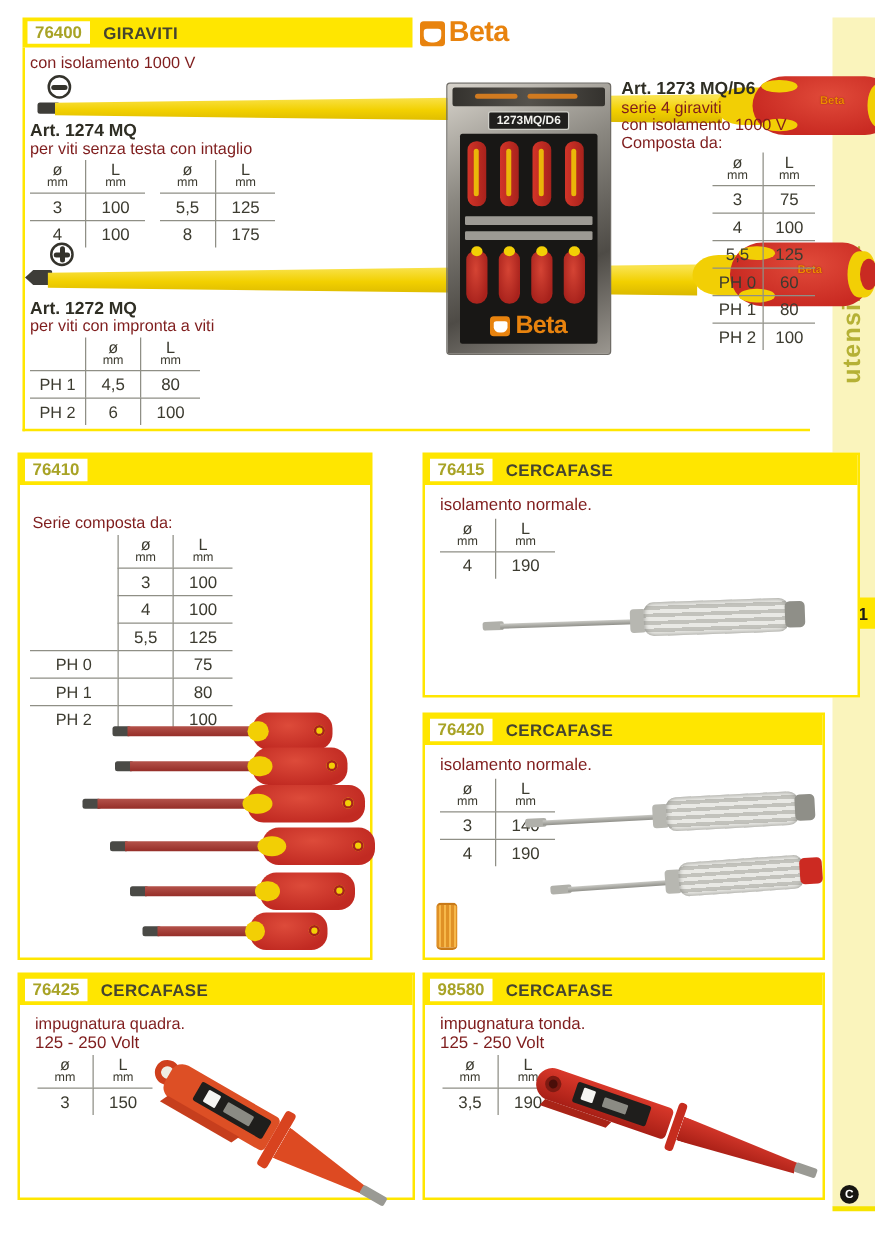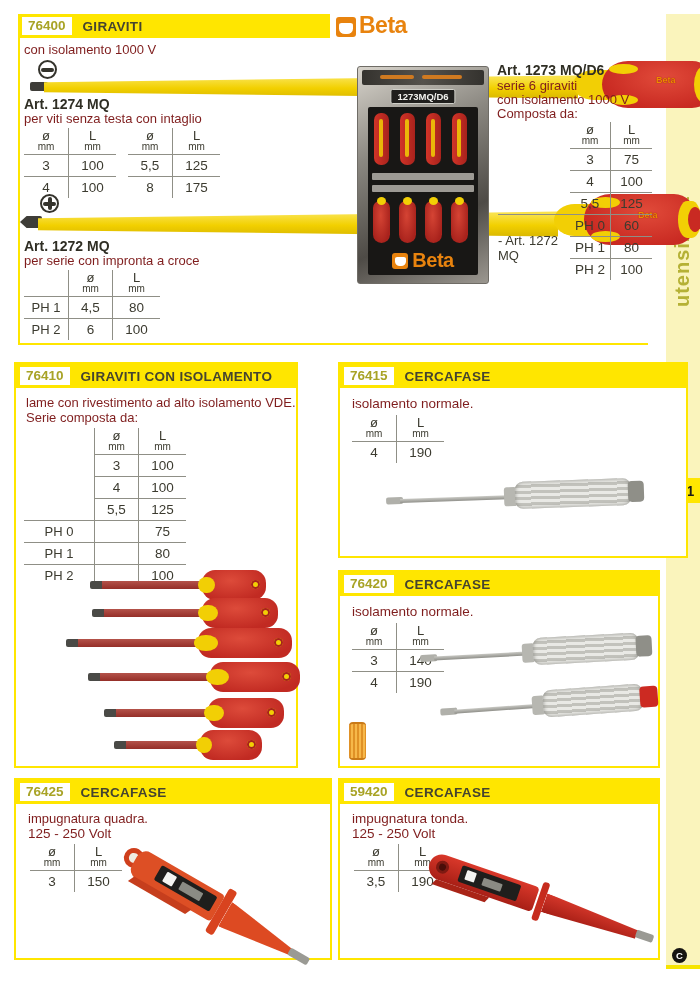--- a/index.html
+++ b/index.html
@@ -110,21 +110,21 @@
 
 <div class="page">
 
   <div class="sidebar">
     <div class="side-label vert">utensileria</div>
     <div class="pagetab">721</div>
     <div class="publogo">C</div>
     <div class="sideline"></div>
   </div>
 
-  <div class="abs" style="left:0;top:0;width:632px;height:360px;">
+  <div class="abs" style="left:0;top:0;width:632px;height:360px;text-align:center;">
     <div class="ybar" style="left:18px;top:14px;width:312px;">
       <span class="chip">76400</span>
       <span class="btitle">GIRAVITI</span>
     </div>
 
     <div class="abs" style="left:18px;top:38px;width:2px;height:307px;background:#ffe600;"></div>
     <div class="abs" style="left:18px;top:343px;width:630px;height:2px;background:#ffe600;"></div>
 
     <div class="abs" style="left:336px;top:16px;width:110px;height:26px;">
       <div class="beta-ic" style="position:absolute;left:0;top:1px;width:20px;height:20px;">
@@ -187,21 +187,21 @@
       <div class="tip" style="left:2px;top:26px;width:22px;height:12px;clip-path:polygon(0 50%,30% 0,100% 0,100% 100%,30% 100%);"></div>
       <div class="shaft" style="left:20px;top:21px;width:520px;height:26px;clip-path:polygon(0 28%,100% 2%,100% 98%,0 74%);"></div>
       <div class="neck" style="left:536px;top:14px;width:46px;height:32px;"></div>
       <div class="grip" style="left:566px;top:4px;width:112px;height:51px;"></div>
       <div class="butt" style="left:660px;top:11px;width:23px;height:37px;"></div>
       <div class="cap" style="left:670px;top:17px;width:14px;height:25px;"></div>
       <div class="btx" style="left:620px;top:20px;font-size:9px;">Beta</div>
     </div>
 
     <div class="artname" style="left:24px;top:238px;">Art. 1272 MQ</div>
-    <div class="txt" style="left:24px;top:253px;">per serie con impronta a croce</div>
+    <div class="txt" style="left:24px;top:253px;">per viti con impronta a viti</div>
 
     <div class="tb" style="left:24px;top:270px;grid-template-columns:44px 44px 48px;">
       <div class="h g1"></div>
       <div class="h g2 bl">
           <span class="s1">ø</span>
           <span class="s2">mm</span>
         </div>
       <div class="h g3 bl">
           <span class="s1">L</span>
           <span class="s2">mm</span>
@@ -235,21 +235,21 @@
           <div class="beta-ic" style="width:16px;height:16px;">
               <div class="n"></div>
               <div class="w"></div>
             </div>
           <div class="beta-tx" style="font-size:20px;">Beta</div>
         </div>
       </div>
     </div>
 
     <div class="artname" style="left:497px;top:62px;">Art. 1273 MQ/D6</div>
-    <div class="txt" style="left:497px;top:78px;">serie 6 giraviti</div>
+    <div class="txt" style="left:497px;top:78px;">serie 4 giraviti</div>
     <div class="txt" style="left:497px;top:92px;">con isolamento 1000 V</div>
     <div class="txt" style="left:497px;top:106px;">Composta da:</div>
 
     <div class="tb" style="left:498px;top:122px;grid-template-columns:72px 40px 42px;">
       <div class="h g1"></div>
       <div class="h g2">
           <span class="s1">ø</span>
           <span class="s2">mm</span>
         </div>
       <div class="h g3 bl">
@@ -257,36 +257,33 @@
           <span class="s2">mm</span>
         </div>
 
       <div class="c g2 bt">3</div>
       <div class="c g3 bt bl">75</div>
       <div class="c g2 bt">4</div>
       <div class="c g3 bt bl">100</div>
       <div class="c g2 bt">5,5</div>
       <div class="c g3 bt bl">125</div>
 
-      <div class="lab labr g1 rs3 bt">- Art. 1272 MQ</div>
       <div class="c g2 bt">PH 0</div>
       <div class="c g3 bt bl">60</div>
       <div class="c g2 bt">PH 1</div>
       <div class="c g3 bt bl">80</div>
       <div class="c g2 bt">PH 2</div>
       <div class="c g3 bt bl">100</div>
     </div>
   </div>
 
   <div class="box" style="left:14px;top:362px;width:284px;height:406px;">
     <div class="ybar">
       <span class="chip">76410</span>
-      <span class="btitle">GIRAVITI CON ISOLAMENTO</span>
-    </div>
-    <div class="txt" style="left:10px;top:31px;">lame con rivestimento ad alto isolamento VDE.</div>
+    </div>
     <div class="txt" style="left:10px;top:46px;">Serie composta da:</div>
 
     <div class="tb" style="left:8px;top:64px;grid-template-columns:70px 44px 48px;">
       <div class="h g1"></div>
       <div class="h g2 bl">
           <span class="s1">ø</span>
           <span class="s2">mm</span>
         </div>
       <div class="h g3 bl">
           <span class="s1">L</span>
@@ -441,21 +438,21 @@
       <div class="gwin" style="left:66px;top:15px;width:24px;height:9px;"></div>
       <div class="clipp" style="left:20px;top:35px;width:66px;height:7px;background:#c63e1d;"></div>
       <div class="flange" style="left:110px;top:-3px;width:9px;height:50px;background:#d8431f;"></div>
       <div class="cone" style="left:119px;top:8px;width:76px;height:28px;background:#dd4a22;clip-path:polygon(0 0,0 100%,100% 62%,100% 38%);"></div>
       <div class="blade" style="left:193px;top:18px;width:22px;height:8px;"></div>
     </div>
   </div>
 
   <div class="box" style="left:338px;top:778px;width:322px;height:182px;">
     <div class="ybar">
-      <span class="chip">59420</span>
+      <span class="chip">98580</span>
       <span class="btitle">CERCAFASE</span>
     </div>
     <div class="txt" style="left:12px;top:31px;font-size:13.5px;">impugnatura tonda.</div>
     <div class="txt" style="left:12px;top:46px;font-size:13.5px;">125 - 250 Volt</div>
     <div class="tb" style="left:14px;top:64px;grid-template-columns:44px 48px;">
       <div class="h">
           <span class="s1">ø</span>
           <span class="s2">mm</span>
         </div>
       <div class="h bl">

